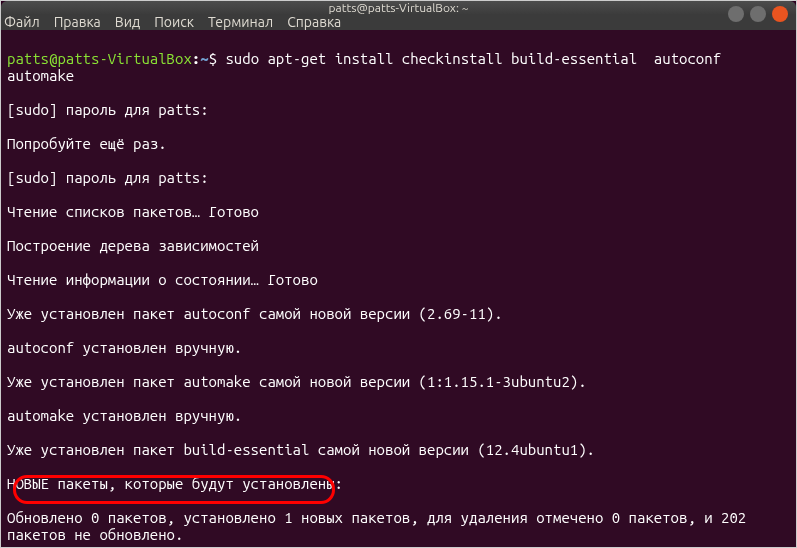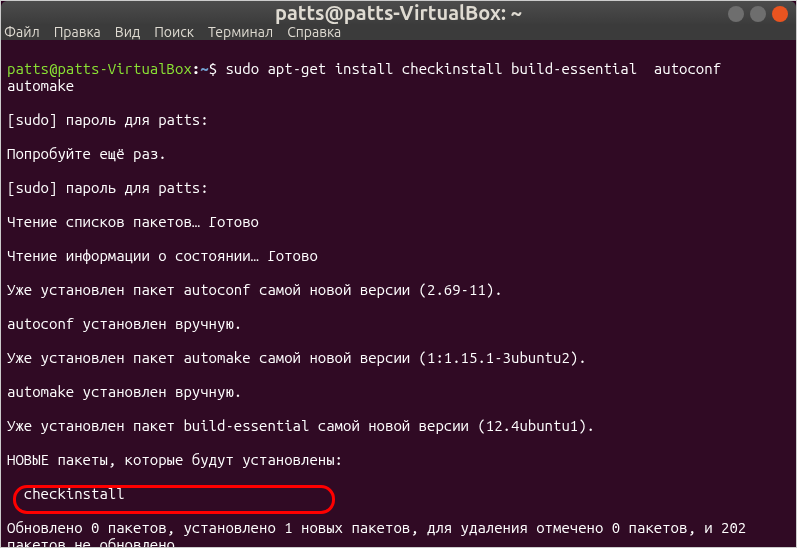--- a/index.html
+++ b/index.html
@@ -28,22 +28,22 @@
       display: flex;
       align-items: center;
       justify-content: center;
       position: relative;
       border-top-left-radius: 6px;
       border-top-right-radius: 6px;
     }
     .titlebar-title {
       color: #dfdbd2;
       font-family: "Ubuntu", sans-serif;
-      font-size: 20px;
-      font-weight: bold;
+      font-size: 12px;
+      font-weight: normal;
     }
     .window-controls {
       position: absolute;
       right: 8px;
       top: 5px;
       display: flex;
       gap: 6px;
     }
     .wc-btn {
       width: 16px;
@@ -116,27 +116,27 @@
     <span class="menu-item">Терминал</span>
     <span class="menu-item">Справка</span>
   </div>
 
   <div class="terminal">
 <span class="term-line"><span class="prompt-user">patts@patts-VirtualBox</span><span class="prompt-colon">:</span><span class="prompt-path">~</span><span class="prompt-dollar">$</span><span class="cmd"> sudo apt-get install checkinstall build-essential  autoconf automake</span></span>
 <span class="term-line output">[sudo] пароль для patts:</span>
 <span class="term-line output">Попробуйте ещё раз.</span>
 <span class="term-line output">[sudo] пароль для patts:</span>
 <span class="term-line output">Чтение списков пакетов… Готово</span>
+<span class="term-line output">Построение дерева зависимостей</span>
 <span class="term-line output">Чтение информации о состоянии… Готово</span>
 <span class="term-line output">Уже установлен пакет autoconf самой новой версии (2.69-11).</span>
 <span class="term-line output">autoconf установлен вручную.</span>
 <span class="term-line output">Уже установлен пакет automake самой новой версии (1:1.15.1-3ubuntu2).</span>
 <span class="term-line output">automake установлен вручную.</span>
 <span class="term-line output">Уже установлен пакет build-essential самой новой версии (12.4ubuntu1).</span>
 <span class="term-line output">НОВЫЕ пакеты, которые будут установлены:</span>
-<span class="term-line output">  checkinstall</span>
 <span class="term-line output">Обновлено 0 пакетов, установлено 1 новых пакетов, для удаления отмечено 0 пакетов, и 202 пакетов не обновлено.</span>
 
 
 
     <div class="prompt-highlight" style="left:12px;top:445px;width:322px;height:29px;"></div>
   </div>
 </div>
 
 </body></html>

